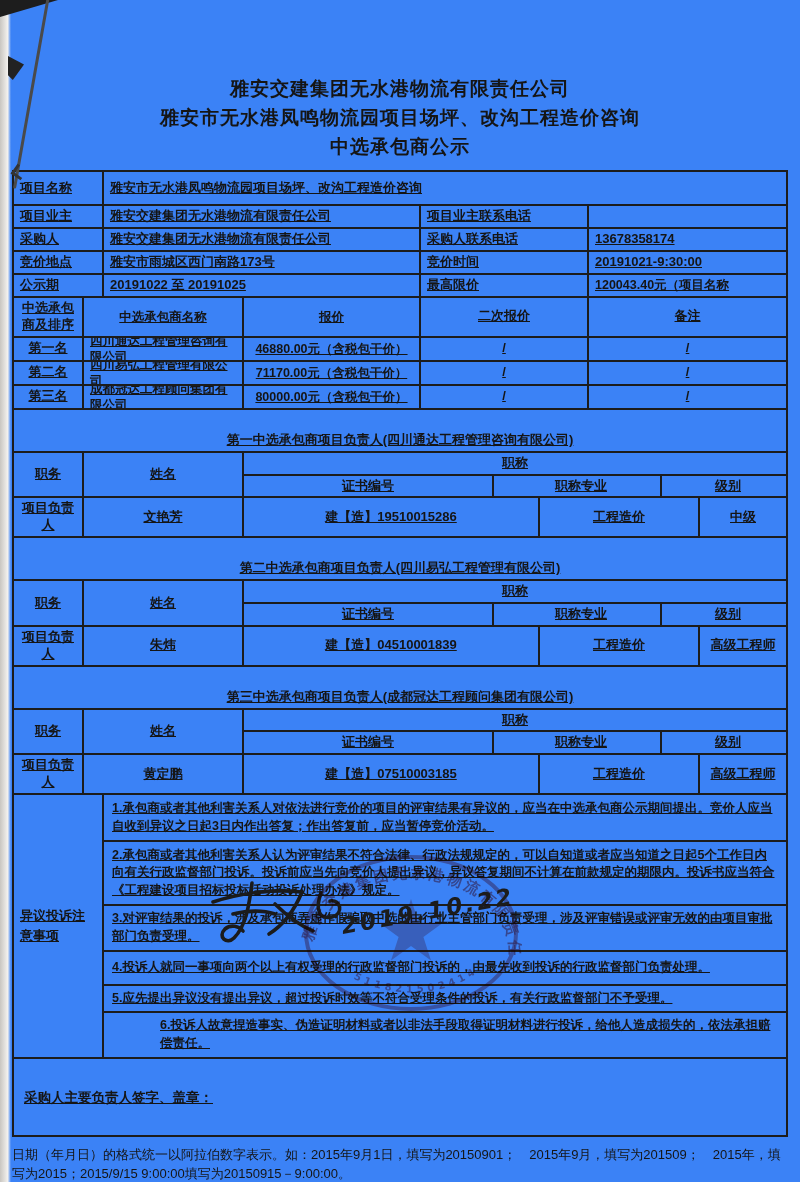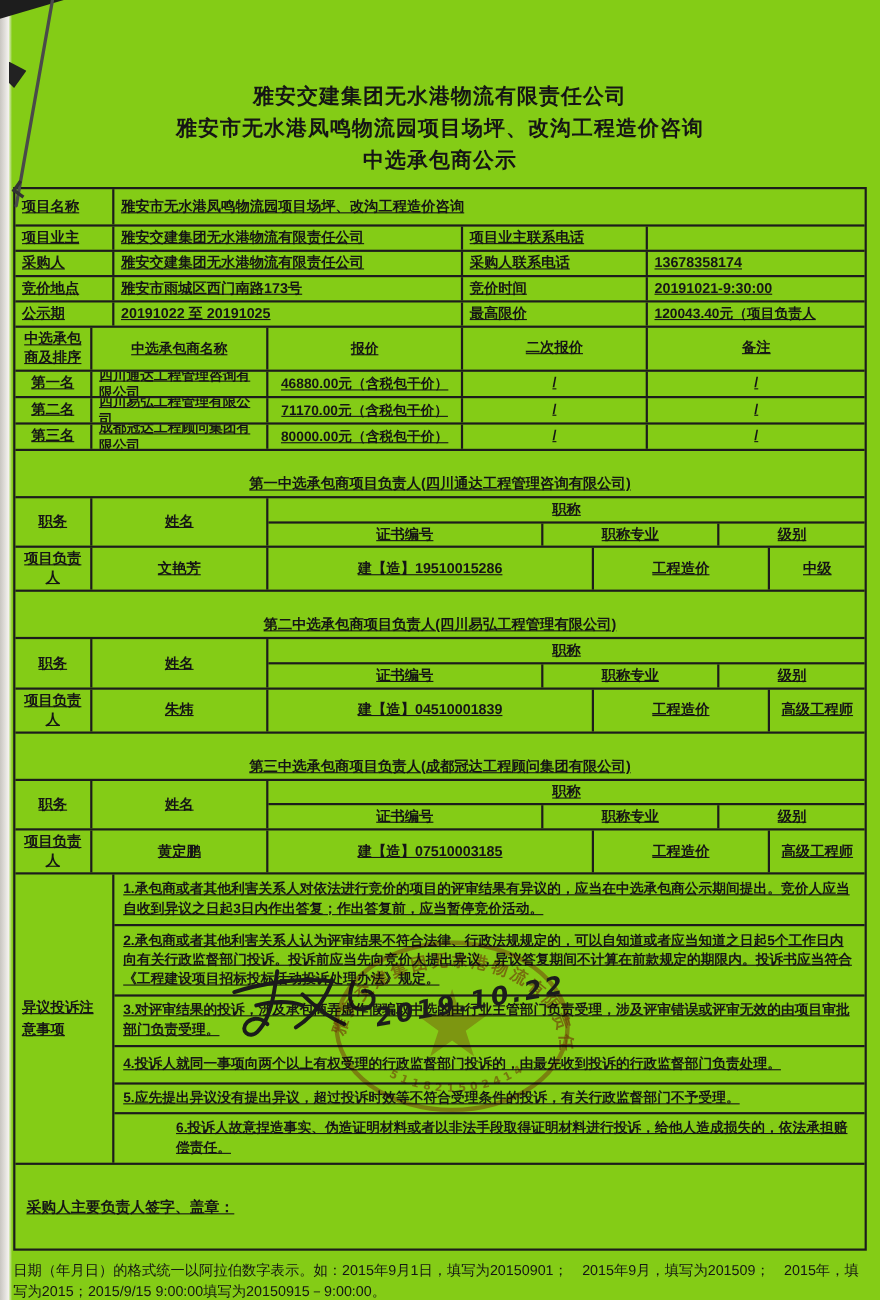--- a/index.html
+++ b/index.html
@@ -1,19 +1,19 @@
 <!DOCTYPE html>
 <html><head>
 <meta charset="utf-8">
 <style>
   * { margin:0; padding:0; box-sizing:border-box; }
   html,body { background:#d8d5d0; }
   .page {
     position:relative; width:800px; height:1182px; margin:0 auto;
-    background:#84cc16; color:#151515; overflow:hidden;
+    background:#3b82f6; color:#151515; overflow:hidden;
     font-family:"Liberation Sans","DejaVu Sans",sans-serif;
   }
   .edge-shade { position:absolute; left:0; top:0; bottom:0; width:11px;
     background:linear-gradient(90deg, #c9c6c1, #f3f1ee 70%, rgba(255,255,255,0)); }
   .corner-tri { position:absolute; left:0; top:0; width:0; height:0;
     border-left:58px solid #1d1d1d; border-bottom:17px solid transparent; }
   .scan-line { position:absolute; left:30px; top:-6px; width:3px; height:196px;
     background:#4a4a4a; transform:rotate(10deg); border-radius:2px; }
   .scan-blot { position:absolute; left:8px; top:56px; width:16px; height:24px;
     background:#222; clip-path:polygon(0 0, 100% 35%, 30% 100%, 0 80%); }
@@ -38,21 +38,21 @@
   .bname { width:160px; flex:none; font-size:12.5px; overflow:hidden; }
   .price { width:177px; flex:none; font-size:12.5px; }
   .sec-title { justify-content:center; text-align:center;margin-top:20px; }
   .pduty { width:70px; flex:none; }
   .pname { width:160px; flex:none; }
   .pcert { width:296px; flex:none; }
   .pmajor { width:160px; flex:none; }
   .nest { padding:0; flex-direction:column; align-items:stretch; }
   .nest-top { border-bottom:2px solid #1c1c1c; min-height:20px; display:flex;
     align-items:center; justify-content:center; }
-  .nest-bot { display:flex; flex:1; }
+  .nest-bot { display:flex; flex:1;gap:8px; }
   .nb { border-right:2px solid #1c1c1c; display:flex; align-items:center;
     justify-content:center; min-height:20px; }
   .nb:last-child { border-right:none; }
   .nb-cert { width:250px; flex:none; }
   .nb-major { width:160px; flex:none; }
   .nb-level { flex:1; }
   .notes-label { width:90px; flex:none; font-size:13px; line-height:1.55; }
   .notes-body { display:flex; flex-direction:column; }
   .note-item { border-bottom:2px solid #1c1c1c; padding:4px 8px;
     font-size:12.5px; font-weight:bold; line-height:1.42; display:flex; align-items:center; }
@@ -109,21 +109,21 @@
     <div class="tr" style="min-height:23px">
       <div class="td w-label">竞价地点</div>
       <div class="td w2">雅安市雨城区西门南路173号</div>
       <div class="td w4">竞价时间</div>
       <div class="td fill">20191021-9:30:00</div>
     </div>
     <div class="tr" style="min-height:23px">
       <div class="td w-label">公示期</div>
       <div class="td w2">20191022 至 20191025</div>
       <div class="td w4">最高限价</div>
-      <div class="td fill" style="font-size:12.5px">120043.40元（项目负责人</div>
+      <div class="td fill" style="font-size:12.5px">120043.40元（项目名称</div>
     </div>
 
     <div class="tr" style="min-height:37px">
       <div class="td rank center">中选承包商及排序</div>
       <div class="td bname center">中选承包商名称</div>
       <div class="td price center">报价</div>
       <div class="td w4 center">二次报价</div>
       <div class="td fill center">备注</div>
     </div>
 

